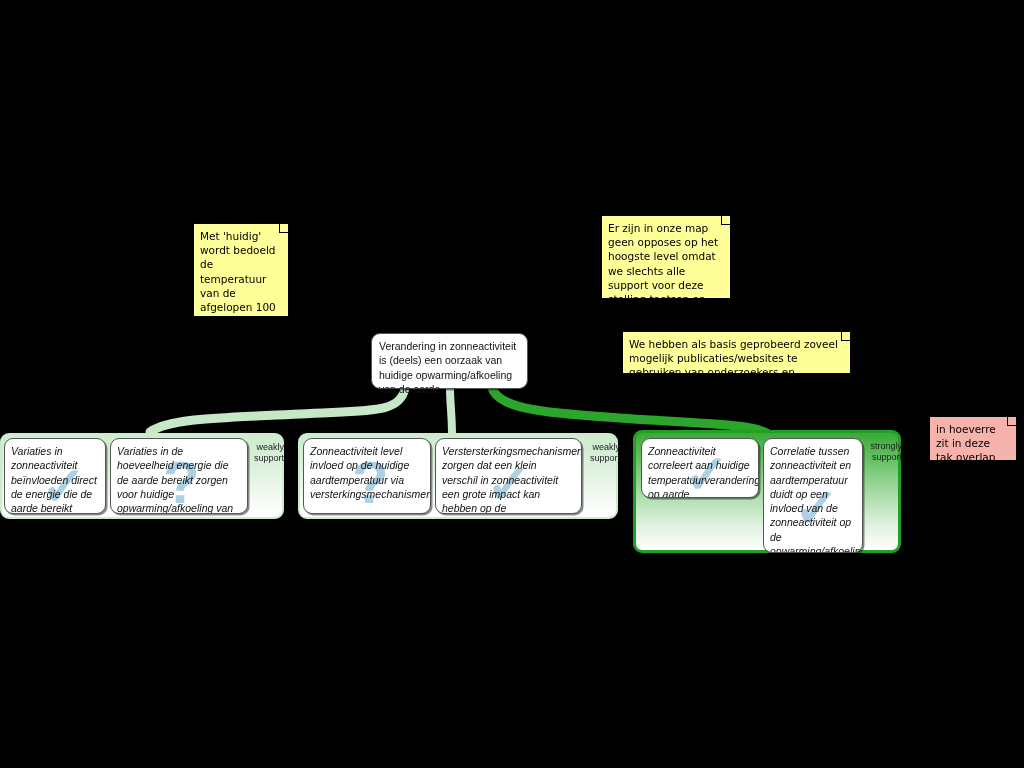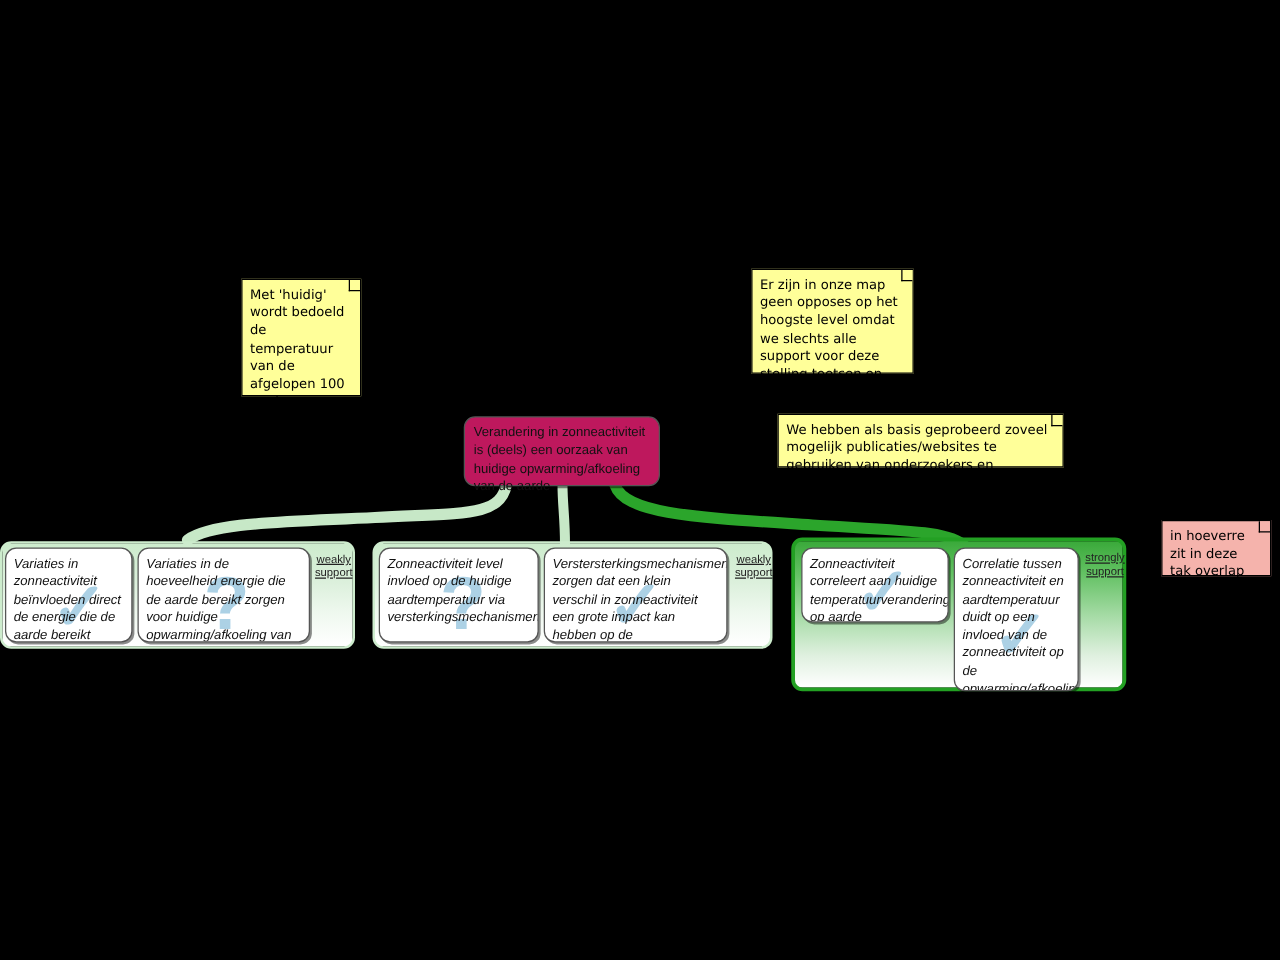--- a/index.html
+++ b/index.html
@@ -25,36 +25,36 @@
   .note .fold.y{background:#ffff99;}
   .note .fold.p{background:#f5b3ac;}
 
   
   .group{position:absolute;box-sizing:border-box;border-radius:9px;}
   .group.weak{background:linear-gradient(180deg,#cdeccd 0%,#dcf0dc 38%,#eef8ee 66%,#ffffff 100%);
               border:2px solid #cdeccd;}
   .group.strong{background:linear-gradient(180deg,#3aa93a 0%,#63c163 22%,#a8dca8 52%,#dff0df 78%,#ffffff 100%);
               border:3px solid #23a023;}
   .glabel{position:absolute;font-size:9px;line-height:11px;color:#222;
-          font-family:"Liberation Sans",sans-serif;text-align:center;text-decoration:underline;}
+          font-family:"Liberation Sans",sans-serif;text-align:right;}
 
   
   .claim{position:absolute;box-sizing:border-box;background:#fff;
          border:1px solid #555;border-radius:9px;
          box-shadow:1.5px 1.5px 0 rgba(0,0,0,.45);
          font-size:10.5px;line-height:14.3px;color:#111;
          padding:5px 6px;overflow:hidden;
          font-family:"Liberation Sans",sans-serif;}
   .claim .txt{position:relative;z-index:2;font-style:italic;}
   .mark{position:absolute;z-index:1;color:#a8cfe4;opacity:.95;
         font-weight:bold;pointer-events:none;}
   .mark.check{font-size:54px;line-height:54px;}
   .mark.quest{font-size:60px;line-height:60px;}
 
-  .root{position:absolute;box-sizing:border-box;background:#be185d;
+  .root{position:absolute;box-sizing:border-box;background:#ffffff;
         border:1px solid #555;border-radius:9px;
         box-shadow:1.5px 1.5px 0 rgba(0,0,0,.45);
         font-size:10.5px;line-height:14.3px;color:#111;padding:5px 7px;}
 </style>
 </head>
 <body>
 
 <div id="stage">
 
   <svg id="wires" viewBox="0 0 1024 768" width="1024" height="768">

